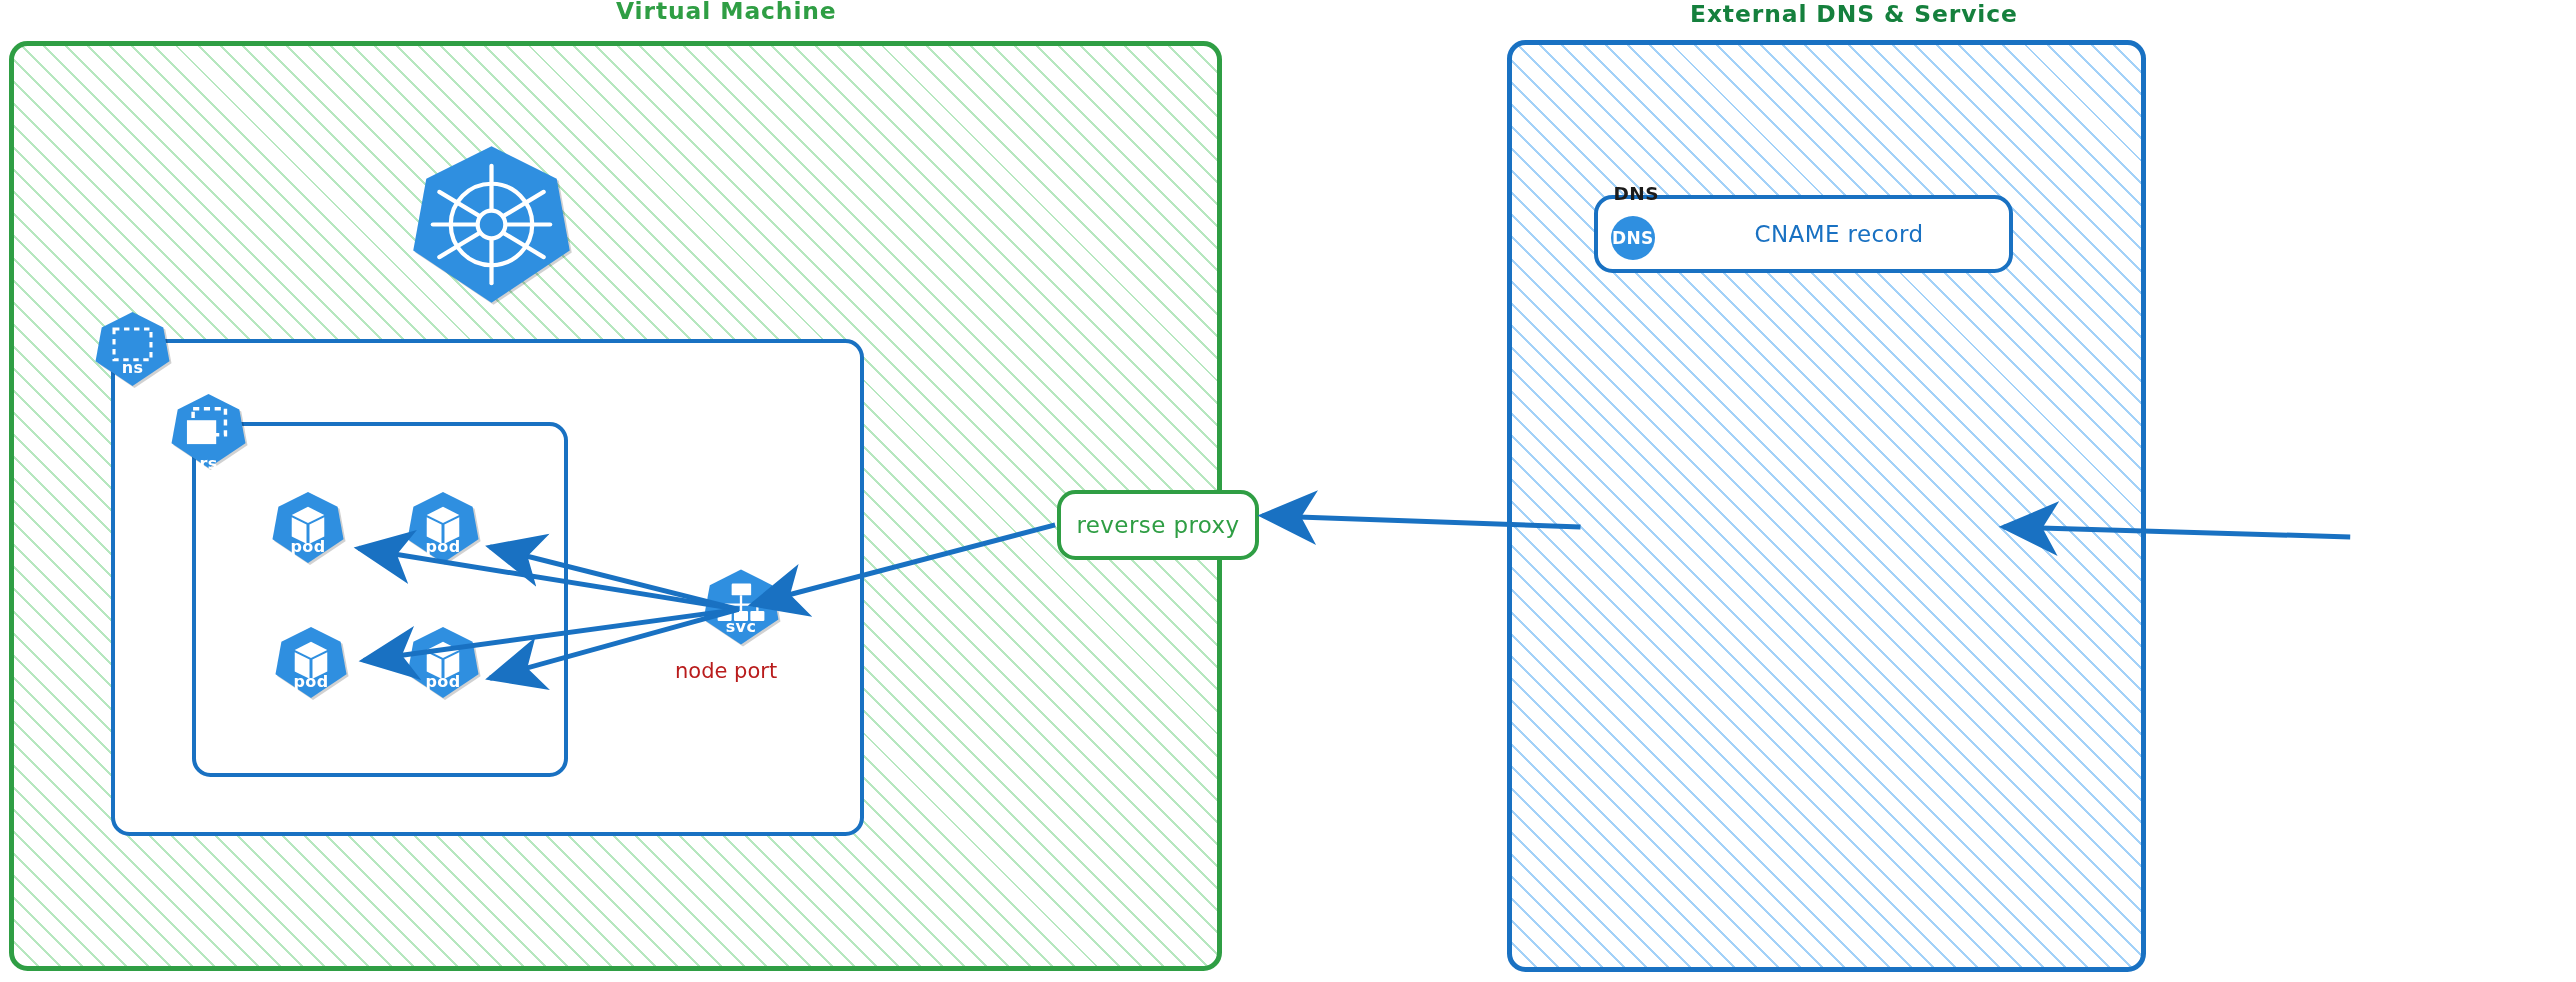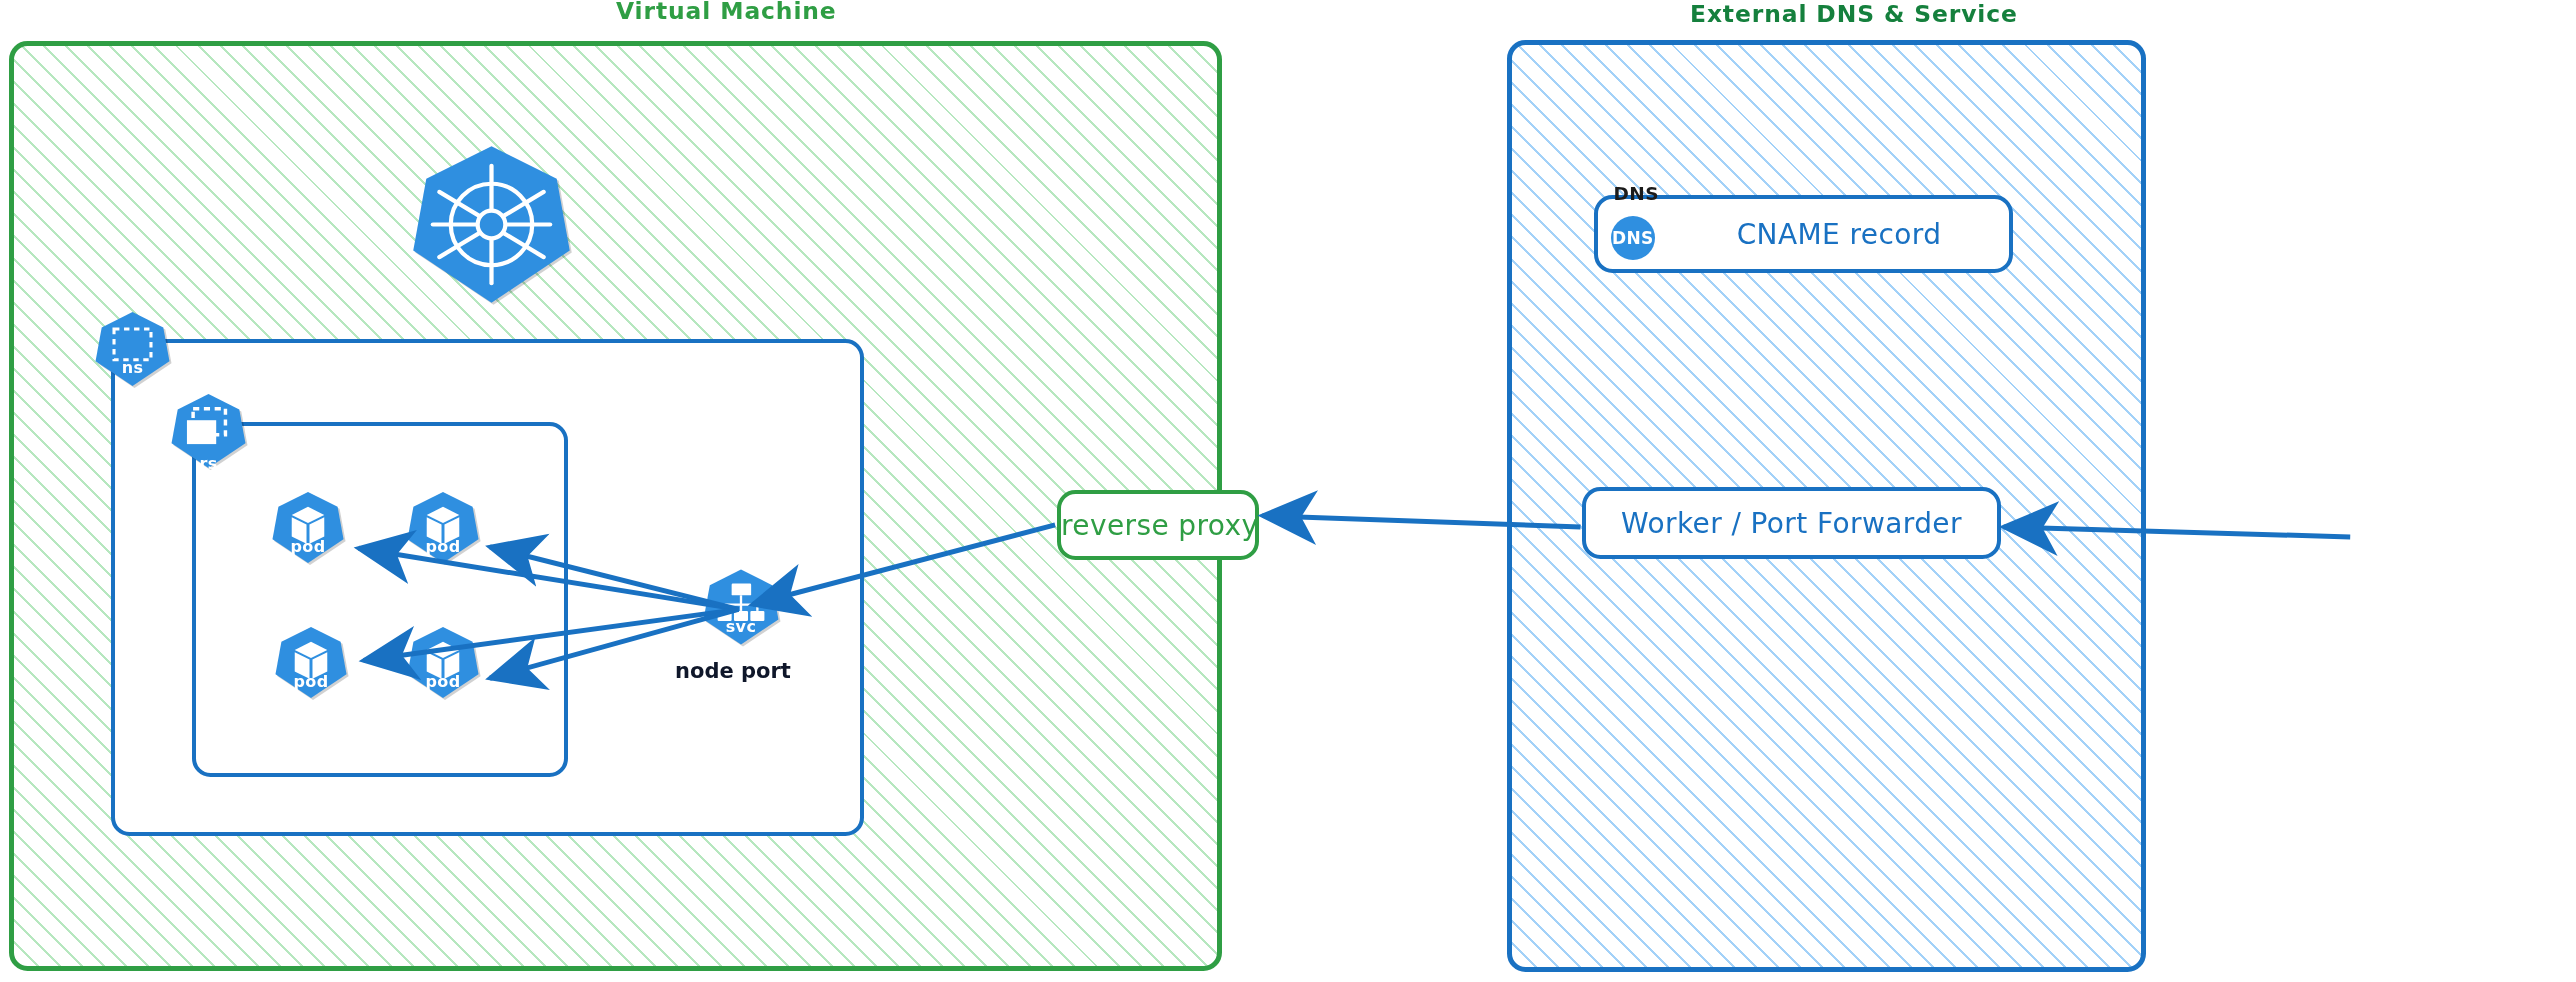--- a/index.html
+++ b/index.html
@@ -33,36 +33,36 @@
   .grp-title.blue{color:#15803d;}
 
   
   .box{position:absolute;box-sizing:border-box;background:#ffffff;
        border-radius:18.5px;}
   .box-blue{border:4.3px solid #1971c2;}
   .box-green{border:4.3px solid #2f9e44;}
 
   .box-label{position:absolute;left:0;right:0;top:50%;
      transform:translateY(-50%);text-align:center;white-space:nowrap;
-     font-size:28px;font-weight:500;letter-spacing:0.4px;}
+     font-size:23px;font-weight:500;letter-spacing:0.4px;}
   .box-label.blue{color:#1971c2;}
   .box-label.green{color:#2f9e44;}
 
   .corner-tag{position:absolute;font-size:18.5px;color:#1b1b1b;
      font-weight:600;letter-spacing:0.4px;}
 
   
   .k8s{position:absolute;}
   .k8s svg{display:block;filter:drop-shadow(2.1px 2.1px 0.7px rgba(0,0,0,0.18));}
   .k8s-cap{position:absolute;left:0;right:0;text-align:center;
      color:#ffffff;font-size:16px;font-weight:600;letter-spacing:0.4px;
      pointer-events:none;}
 
-  .node-port-label{position:absolute;color:#0f172a;font-size:21px;
-     font-weight:700;white-space:nowrap;}
+  .node-port-label{position:absolute;color:#b91c1c;font-size:21px;
+     font-weight:400;white-space:nowrap;}
 
   
   .dns-badge{position:absolute;border-radius:50%;background:#2f8fe0;
      display:flex;align-items:center;justify-content:center;
      color:#ffffff;font-size:17px;font-weight:600;letter-spacing:0.4px;}
 
   .monitor-badge{position:absolute;border-radius:50%;background:#2f8fe0;
      display:flex;align-items:center;justify-content:center;}
 
   
@@ -196,23 +196,20 @@
   <div class="grp grp-ext"></div>
 
   <div class="box box-blue" style="left:1582px;top:195px;width:419px;height:78px;margin-left:12px;">
     <div class="corner-tag" style="left:15.6px;top:-15.6px;">DNS</div>
     <div class="dns-badge" style="left:12.8px;top:17px;width:44px;height:44px;">
       <span>DNS</span>
     </div>
     <div class="box-label blue" style="left:71px;">CNAME record</div>
   </div>
 
-  <div class="box box-blue" style="left:1582px;top:487px;width:419px;height:72px;">
-    <div class="box-label blue">Worker / Port Forwarder</div>
-  </div>
 
 
   <svg class="arrows" viewBox="0 0 3628 1384" width="2576" height="983">
     <defs>
       <marker id="ah" markerWidth="13" markerHeight="13" refX="11" refY="5.5" orient="auto" markerUnits="strokeWidth">
         <path d="M0,0 L12,5.5 L0,11 L3.2,5.5 Z" fill="#1971c2"></path>
       </marker>
     </defs>
     <g stroke="#1971c2" stroke-width="7" fill="none" marker-end="url(#ah)">
 

